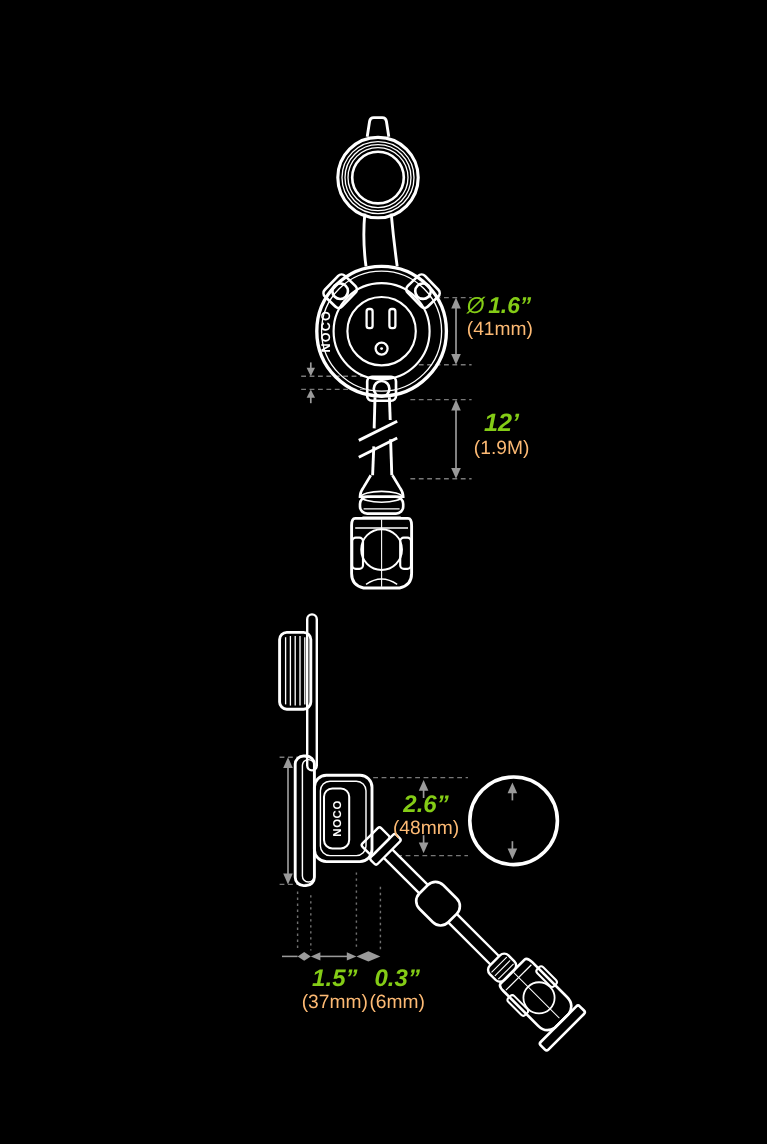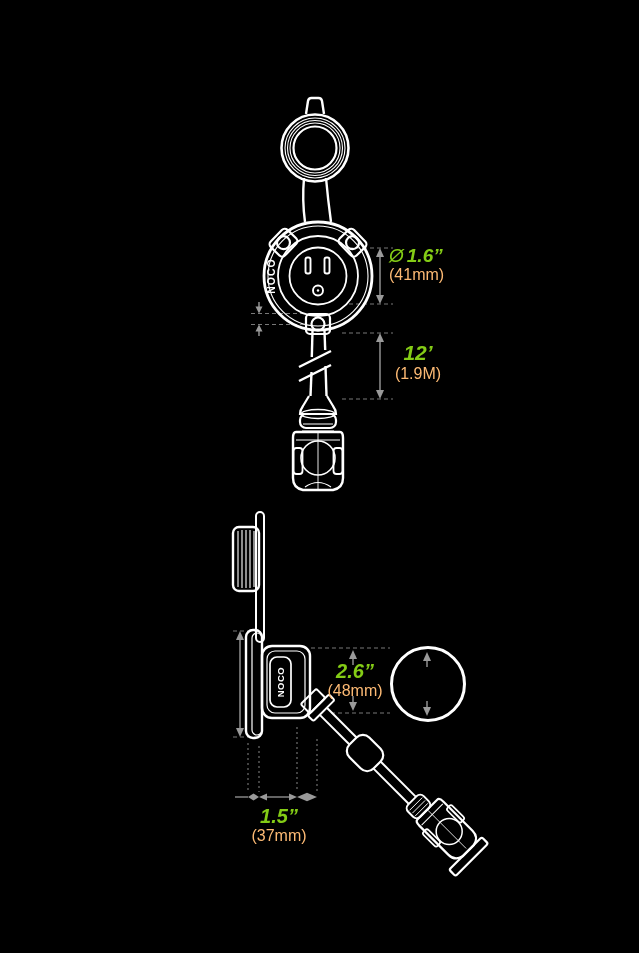--- a/index.html
+++ b/index.html
@@ -233,14 +233,18 @@
   <div class="metric">(48mm)</div>
 </div>
 
 
 
 <div class="label tc" style="left:233px;top:805px;width:70px;margin-left:11px;">
   <div class="inch mid">1.5”</div>
   <div class="metric">(37mm)</div>
 </div>
 
+<div class="label tc" style="left:296px;top:805px;width:70px;">
+  <div class="inch mid">0.3”</div>
+  <div class="metric">(6mm)</div>
+</div>
 
 </div>
 
 </body></html>

